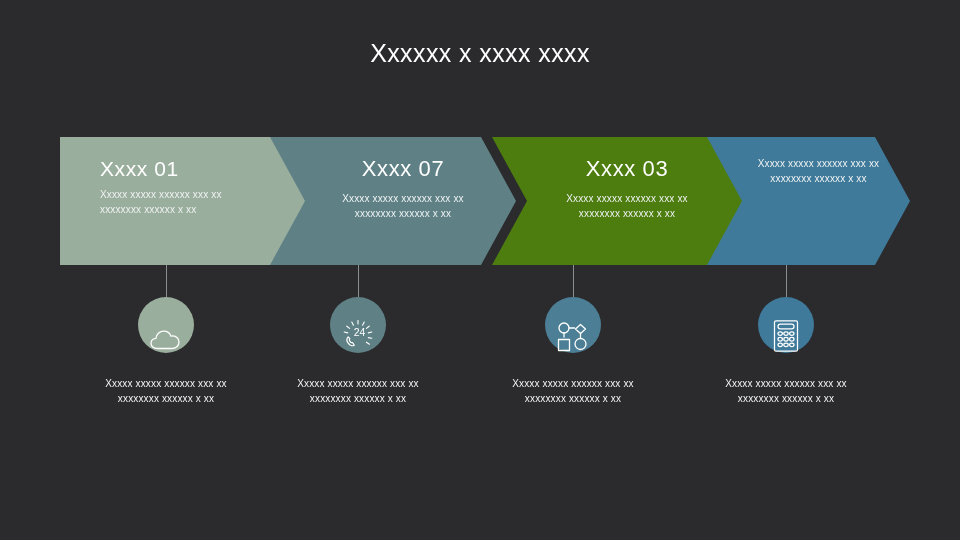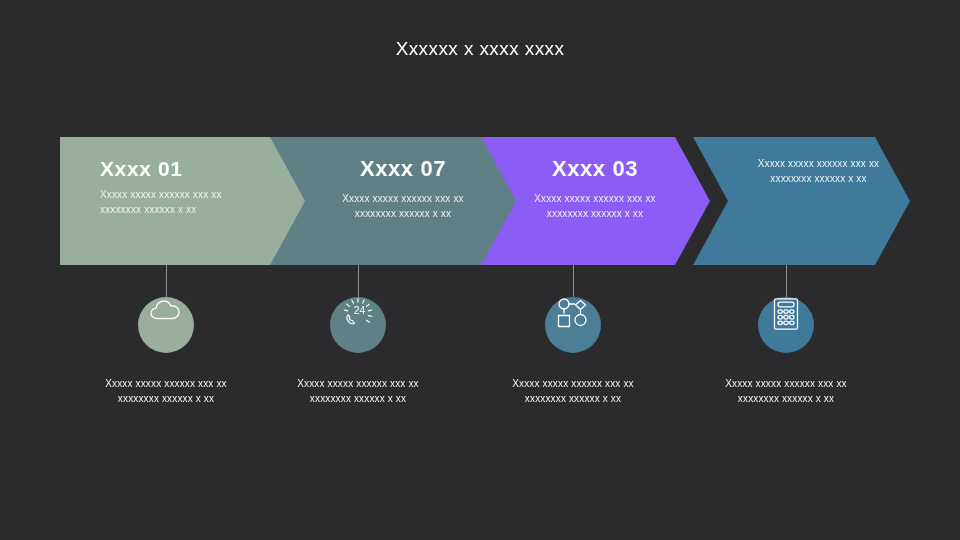--- a/index.html
+++ b/index.html
@@ -22,21 +22,21 @@
   }
 
   
   .slide-title {
     position: absolute;
     top: 38px;
     left: 0;
     width: 960px;
     text-align: center;
     color: #ffffff;
-    font-size: 19px;
+    font-size: 25px;
     font-weight: 400;
     letter-spacing: 0.4px;
     line-height: 1.2;
   }
 
   
   .chevron-band {
     position: absolute;
     left: 60px;
     top: 137px;
@@ -58,23 +58,23 @@
     z-index: 4;
   }
   .chevron-2 {
     left: 208px;
     width: 248px;
     background: #5f8186;
     clip-path: polygon(0 0, 213px 0, 248px 64px, 213px 128px, 0 128px, 35px 64px);
     z-index: 3;
   }
   .chevron-3 {
-    left: 400px;
+    left: 432px;
     width: 250px;
-    background: #8b5cf6;
+    background: #4d7c0f;
     clip-path: polygon(0 0, 215px 0, 250px 64px, 215px 128px, 0 128px, 35px 64px);
     z-index: 2;
   }
   .chevron-4 {
     left: 633px;
     width: 217px;
     background: #3f7a9b;
     clip-path: polygon(0 0, 182px 0, 217px 64px, 182px 128px, 0 128px, 35px 64px);
     z-index: 1;
   }
@@ -83,21 +83,21 @@
     text-align: center;
   }
   .chevron-1 .chevron-inner { padding: 0 24px 0 40px; text-align: left; }
   .chevron-2 .chevron-inner { padding: 0 40px 0 62px; }
   .chevron-3 .chevron-inner { padding: 0 42px 0 62px; }
   .chevron-4 .chevron-inner { padding: 0 26px 0 60px; }
 
   .chevron-heading {
     color: #ffffff;
     font-size: 22px;
-    font-weight: 700;
+    font-weight: 400;
     letter-spacing: 0.6px;
     line-height: 1.1;
     margin: 0 0 11px 0;
   }
   .chevron-1 .chevron-heading { font-size: 21px; margin-bottom: 8px; }
   .chevron-body {
     color: #eef2f2;
     font-size: 10px;
     font-weight: 400;
     line-height: 1.45;
@@ -120,21 +120,21 @@
   .connector-4 { left: 786px; }
 
   
   .icon-circle {
     position: absolute;
     top: 297px;
     width: 56px;
     height: 56px;
     border-radius: 50%;
     display: flex;
-    align-items: flex-start;
+    align-items: flex-end;
     justify-content: center;
   }
   .icon-circle-1 { left: 138px; background: #9aae9d; }
   .icon-circle-2 { left: 330px; background: #5f8186; }
   .icon-circle-3 { left: 545px; background: #4c7f95; }
   .icon-circle-4 { left: 758px; background: #3f7a9b; }
   .icon-circle svg { display: block; }
 
   
   .caption {

